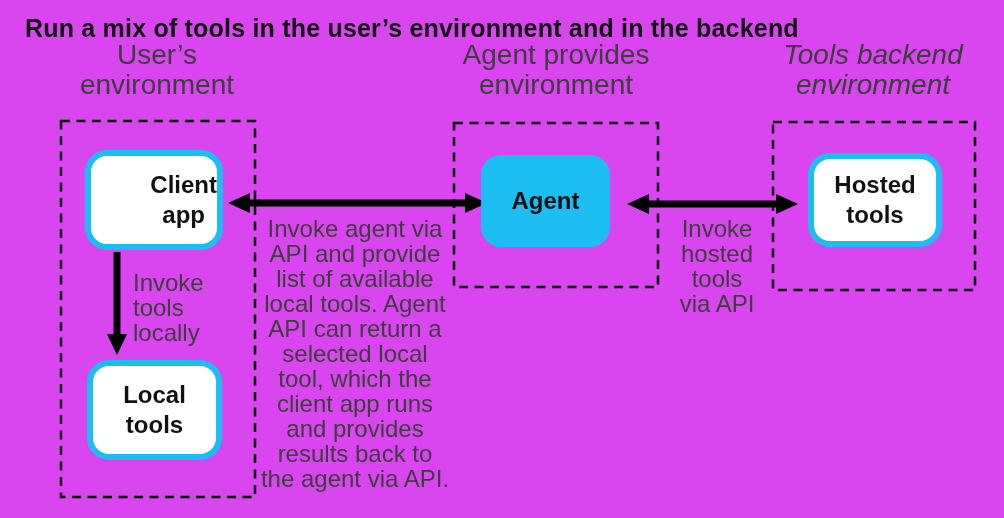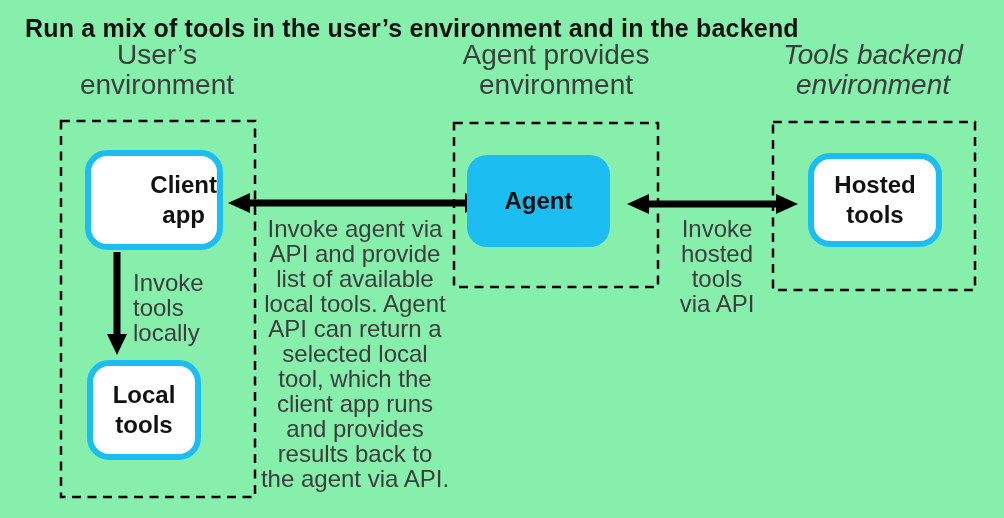--- a/index.html
+++ b/index.html
@@ -5,21 +5,21 @@
   html, body {
     margin: 0;
     padding: 0;
     background: #ffffff;
     font-family: "Liberation Sans", "DejaVu Sans", sans-serif;
   }
   .canvas {
     position: relative;
     width: 1004px;
     height: 518px;
-    background: #86efac;
+    background: #d946ef;
     overflow: hidden;
   }
   .layer {
     position: absolute;
     left: 0;
     top: 0;
     width: 1004px;
     height: 518px;
   }
   .title {
@@ -119,26 +119,26 @@
   <div class="region-label" style="left:456px;">Agent provides
 environment</div>
   <div class="region-label" style="left:773px;font-style:italic;">Tools backend
 environment</div>
 
   <div class="node outline" style="left:85px; top:150px; width:138px; height:100px;justify-content:flex-end;">
     <span class="node-label">Client
 app</span>
   </div>
 
-  <div class="node outline" style="left:87px; top:360px; width:114px; height:100px;">
+  <div class="node outline" style="left:87px; top:360px; width:135px; height:100px;">
     <span class="node-label">Local
 tools</span>
   </div>
 
-  <div class="node filled" style="left:467px; top:155px; width:143px; height:92px;">
+  <div class="node filled" style="left:481px; top:155px; width:129px; height:92px;">
     <span class="node-label">Agent</span>
   </div>
 
   <div class="node outline" style="left:808px; top:153px; width:134px; height:94px;">
     <span class="node-label">Hosted
 tools</span>
   </div>
 
   <div class="caption left-aligned" style="left:133px; top:270px; width:90px;">Invoke
 tools

